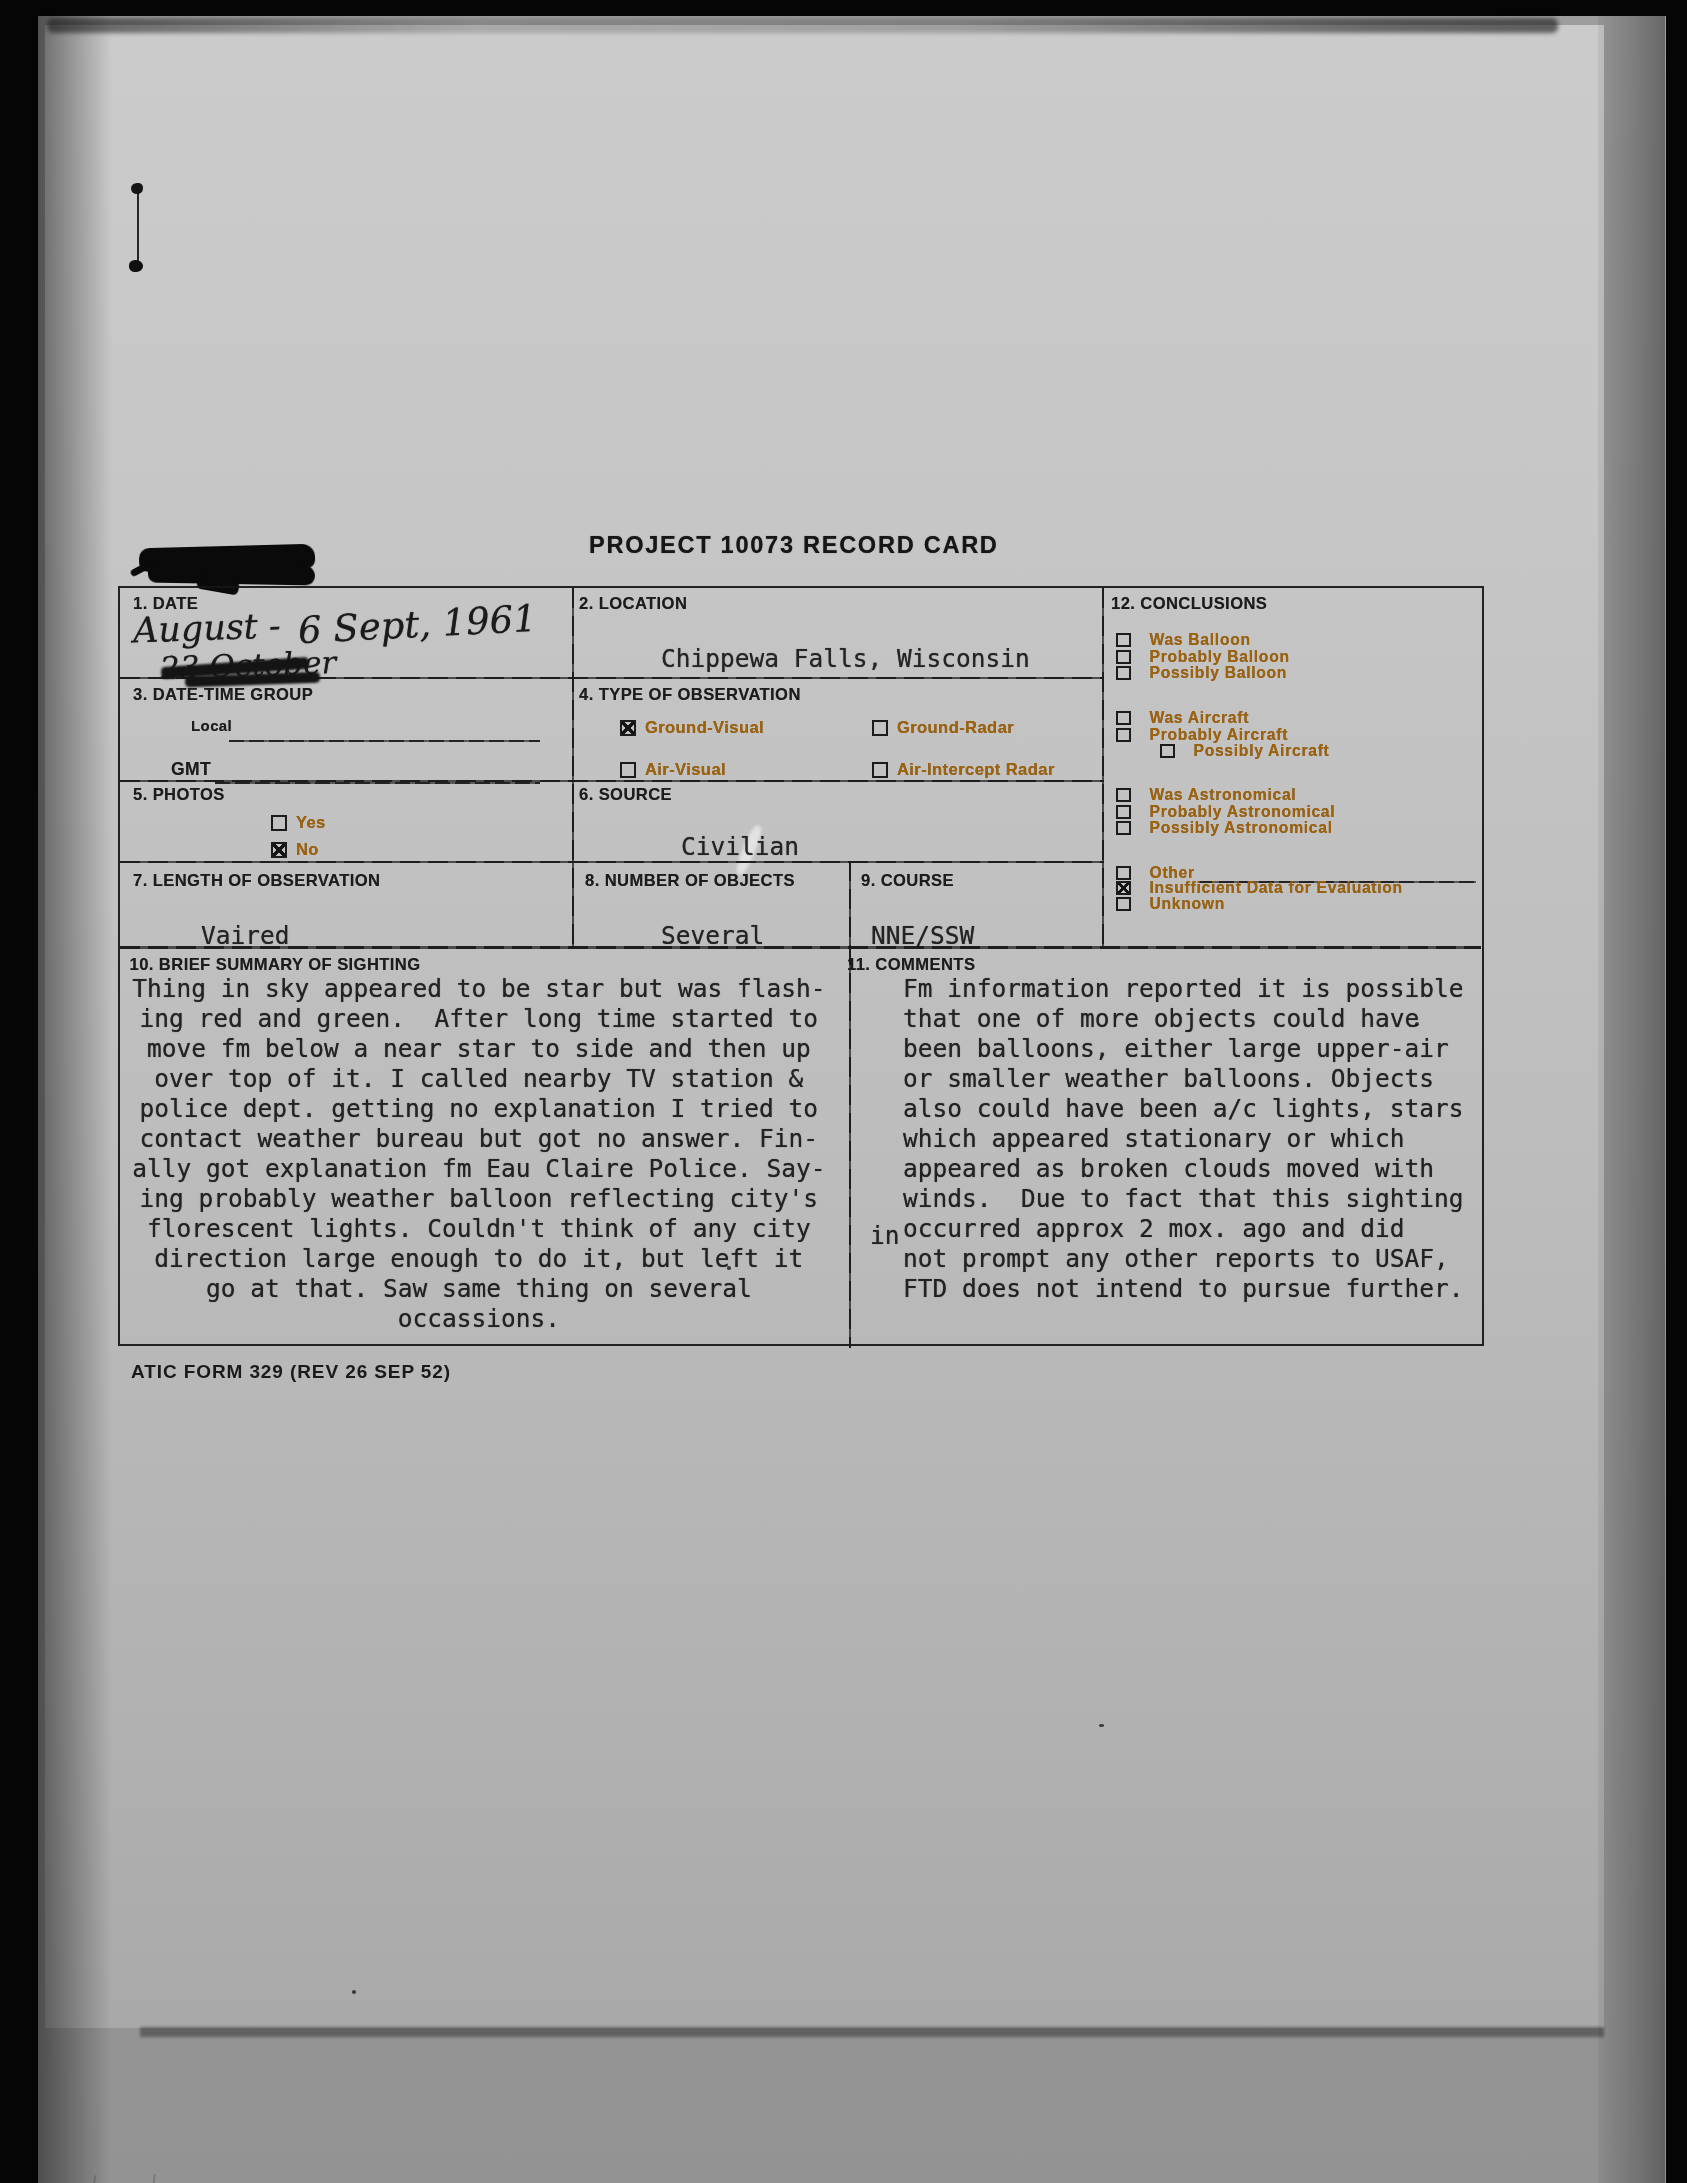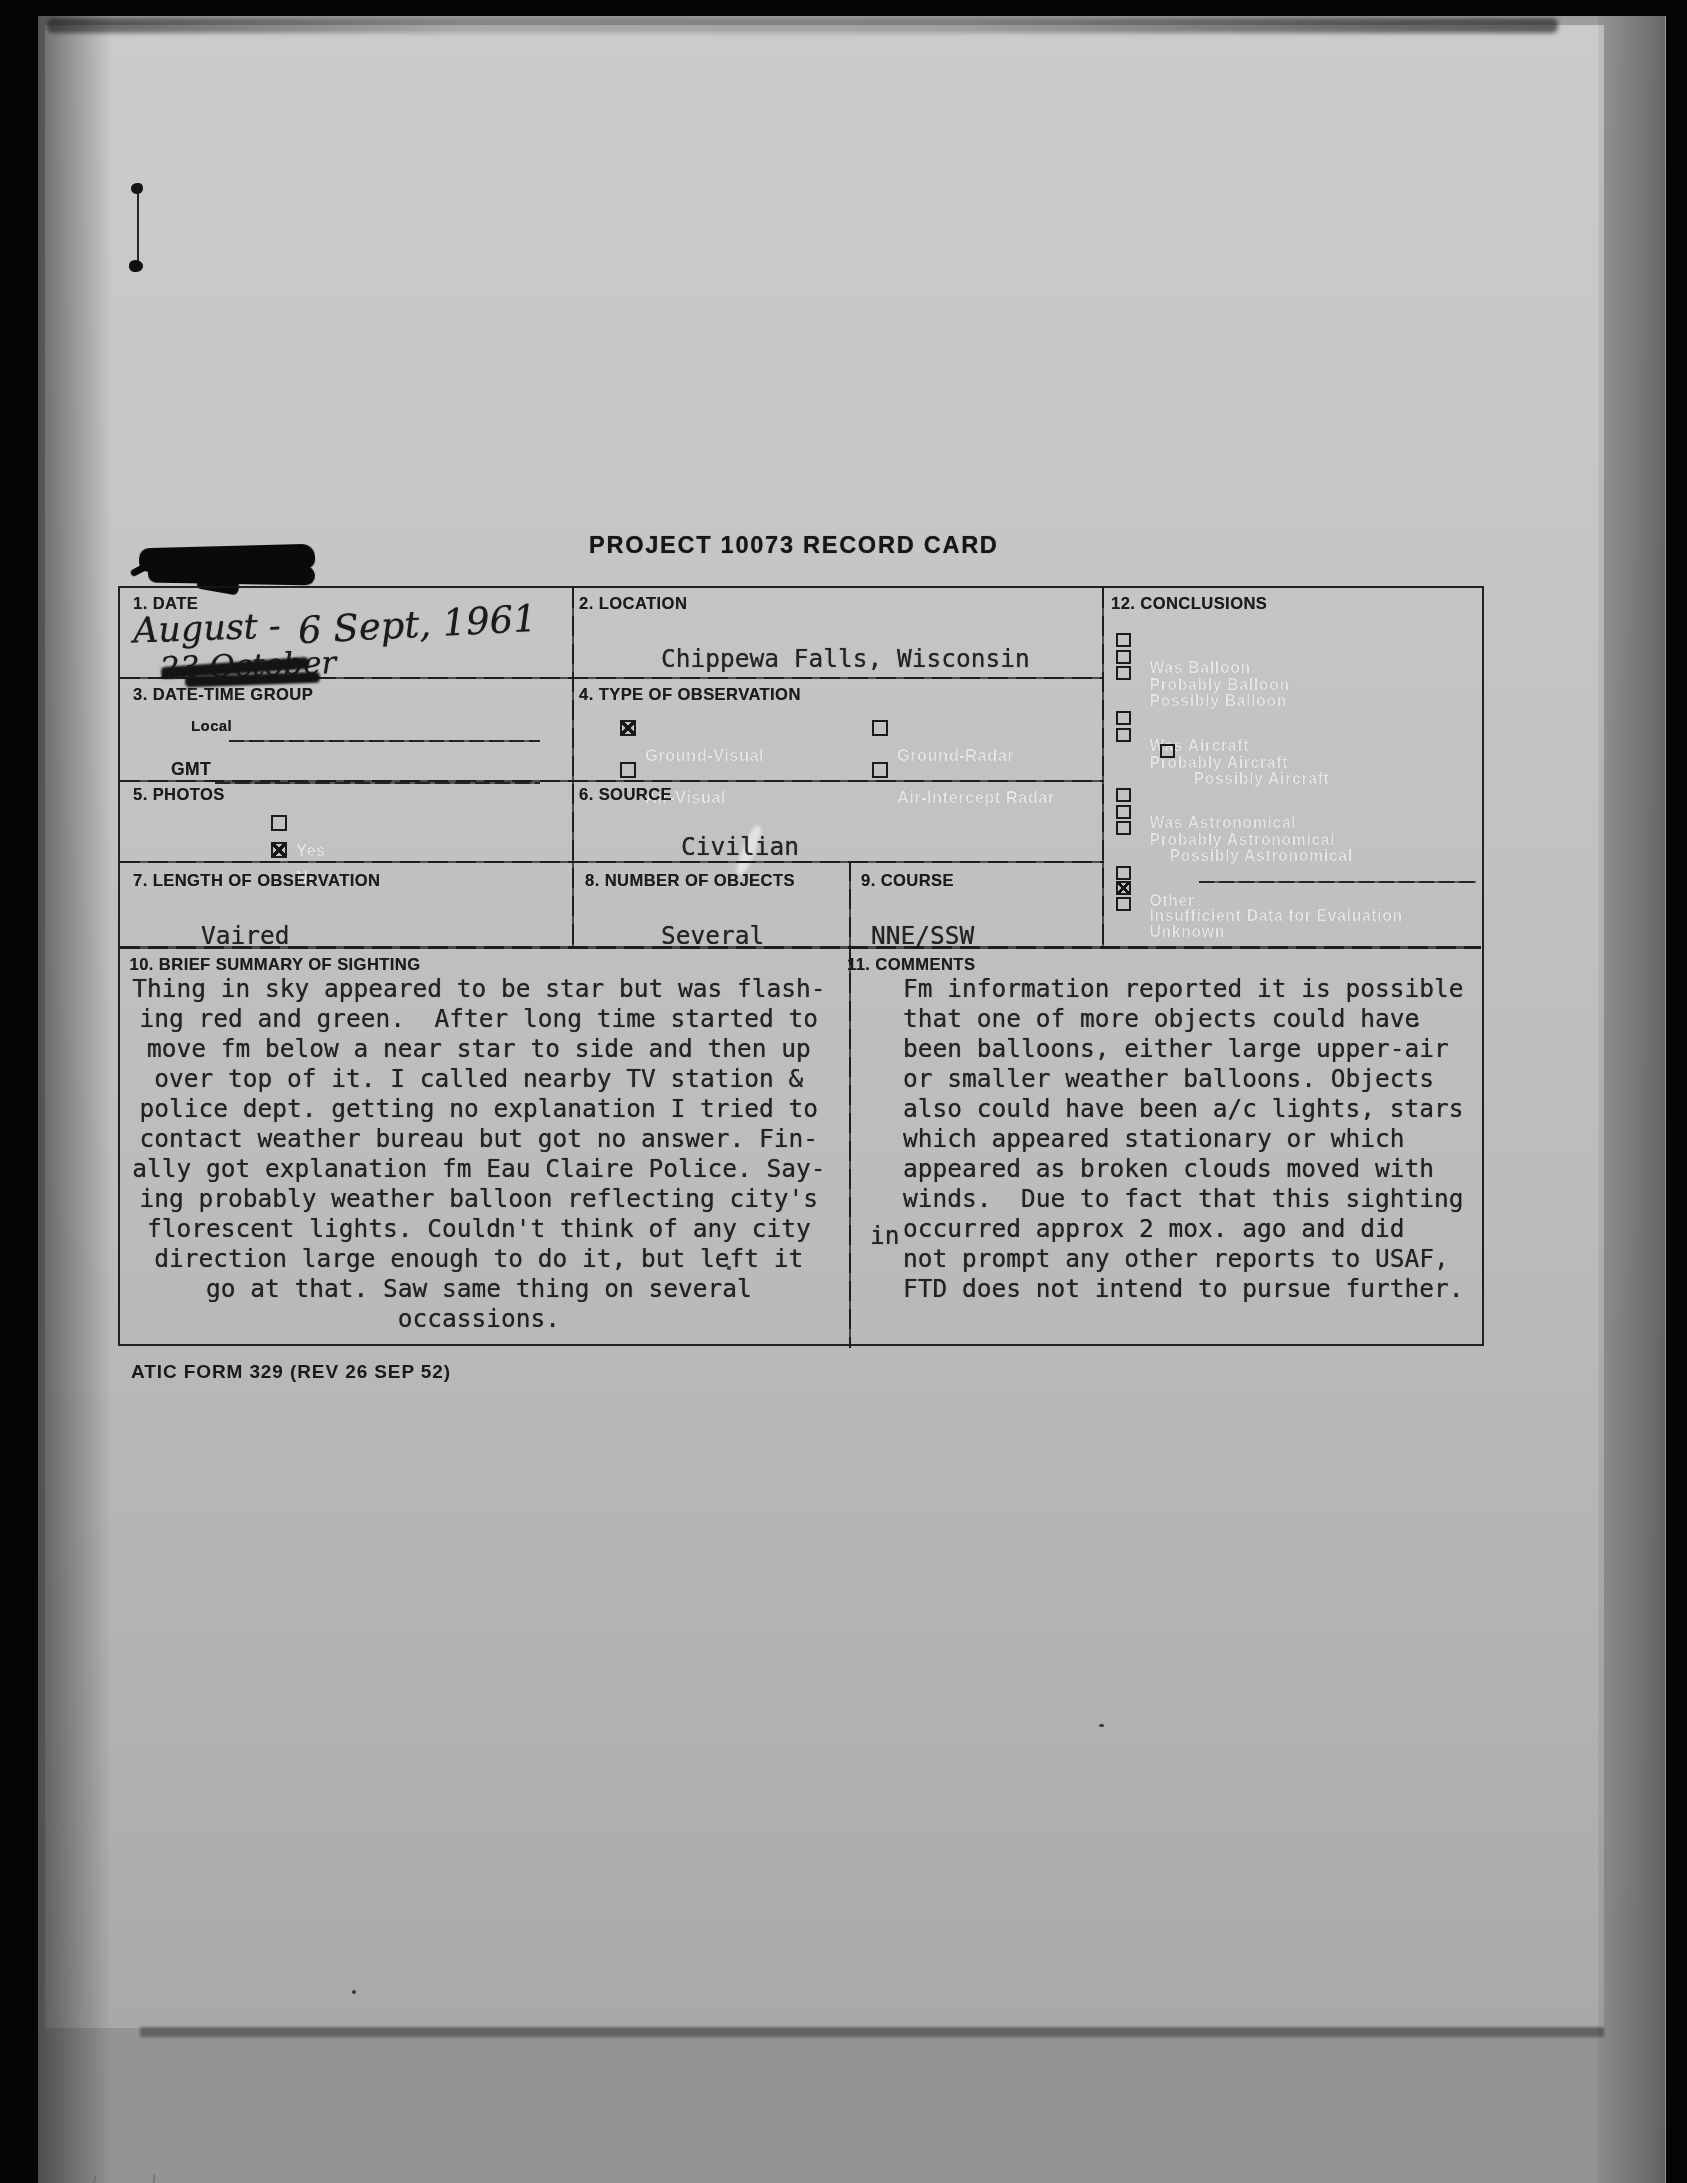--- a/index.html
+++ b/index.html
@@ -59,22 +59,22 @@
   .scribble{position:absolute;background:#141414;border-radius:4.4px;filter:blur(0.9px);}
   .scribble.s1{left:41px;top:74px;width:148px;height:12.2px;transform:rotate(-4deg);}
   .scribble.s2{left:65px;top:86px;width:135px;height:10.5px;transform:rotate(-2deg);}
   .ruleline{position:absolute;height:1.7px;background:repeating-linear-gradient(90deg,#232323 0 15px,rgba(35,35,35,.65) 15px 20px);}
   
   .cbrow{position:absolute;display:flex;align-items:flex-start;text-align:right;}
   .cb{display:inline-block;width:12.2px;height:12.2px;border:2.2px solid #1b1b1b;margin-top:1.7px;position:relative;flex:none;}
   .cb.small{width:10.5px;height:10.5px;}
   .cb.checked{background-image:linear-gradient(45deg,transparent 40%,#151515 40%,#151515 60%,transparent 60%),
               linear-gradient(135deg,transparent 40%,#151515 40%,#151515 60%,transparent 60%);}
-  .cblabel{font-size:16.6px;font-weight:bold;letter-spacing:0.4px;color:#e5e5e5;margin-left:8.7px;white-space:nowrap;
-           text-shadow:0 0 0.4px rgba(30,30,30,.55);margin-top:28px;}
+  .cblabel{font-size:16.6px;font-weight:bold;letter-spacing:0.4px;color:#a16207;margin-left:8.7px;white-space:nowrap;
+           text-shadow:0 0 0.4px rgba(30,30,30,.55);}
   .concl-item{position:absolute;left:996px;display:flex;align-items:flex-start;}
   .concl-item .cblabel{font-size:15.7px;margin-left:19px;letter-spacing:0.7px;}
 </style>
 </head>
 <body>
 
 <div class="screen">
 
   <div class="sheet-under"></div>
   <div class="page-main"></div>
@@ -221,21 +221,21 @@
       <span class="cblabel">Possibly Aircraft</span>
     </div>
     <div class="concl-item" style="top:198px;">
       <span class="cb small"></span>
       <span class="cblabel">Was Astronomical</span>
     </div>
     <div class="concl-item" style="top:215px;">
       <span class="cb small"></span>
       <span class="cblabel">Probably Astronomical</span>
     </div>
-    <div class="concl-item" style="top:231px;gap:20px;">
+    <div class="concl-item" style="top:231px;">
       <span class="cb small"></span>
       <span class="cblabel">Possibly Astronomical</span>
     </div>
     <div class="concl-item" style="top:276px;">
       <span class="cb small"></span>
       <span class="cblabel">Other</span>
     </div>
     <div class="ruleline" style="left:1079px;top:293px;width:277px;"></div>
     <div class="concl-item" style="top:291px;">
       <span class="cb small checked"></span>

